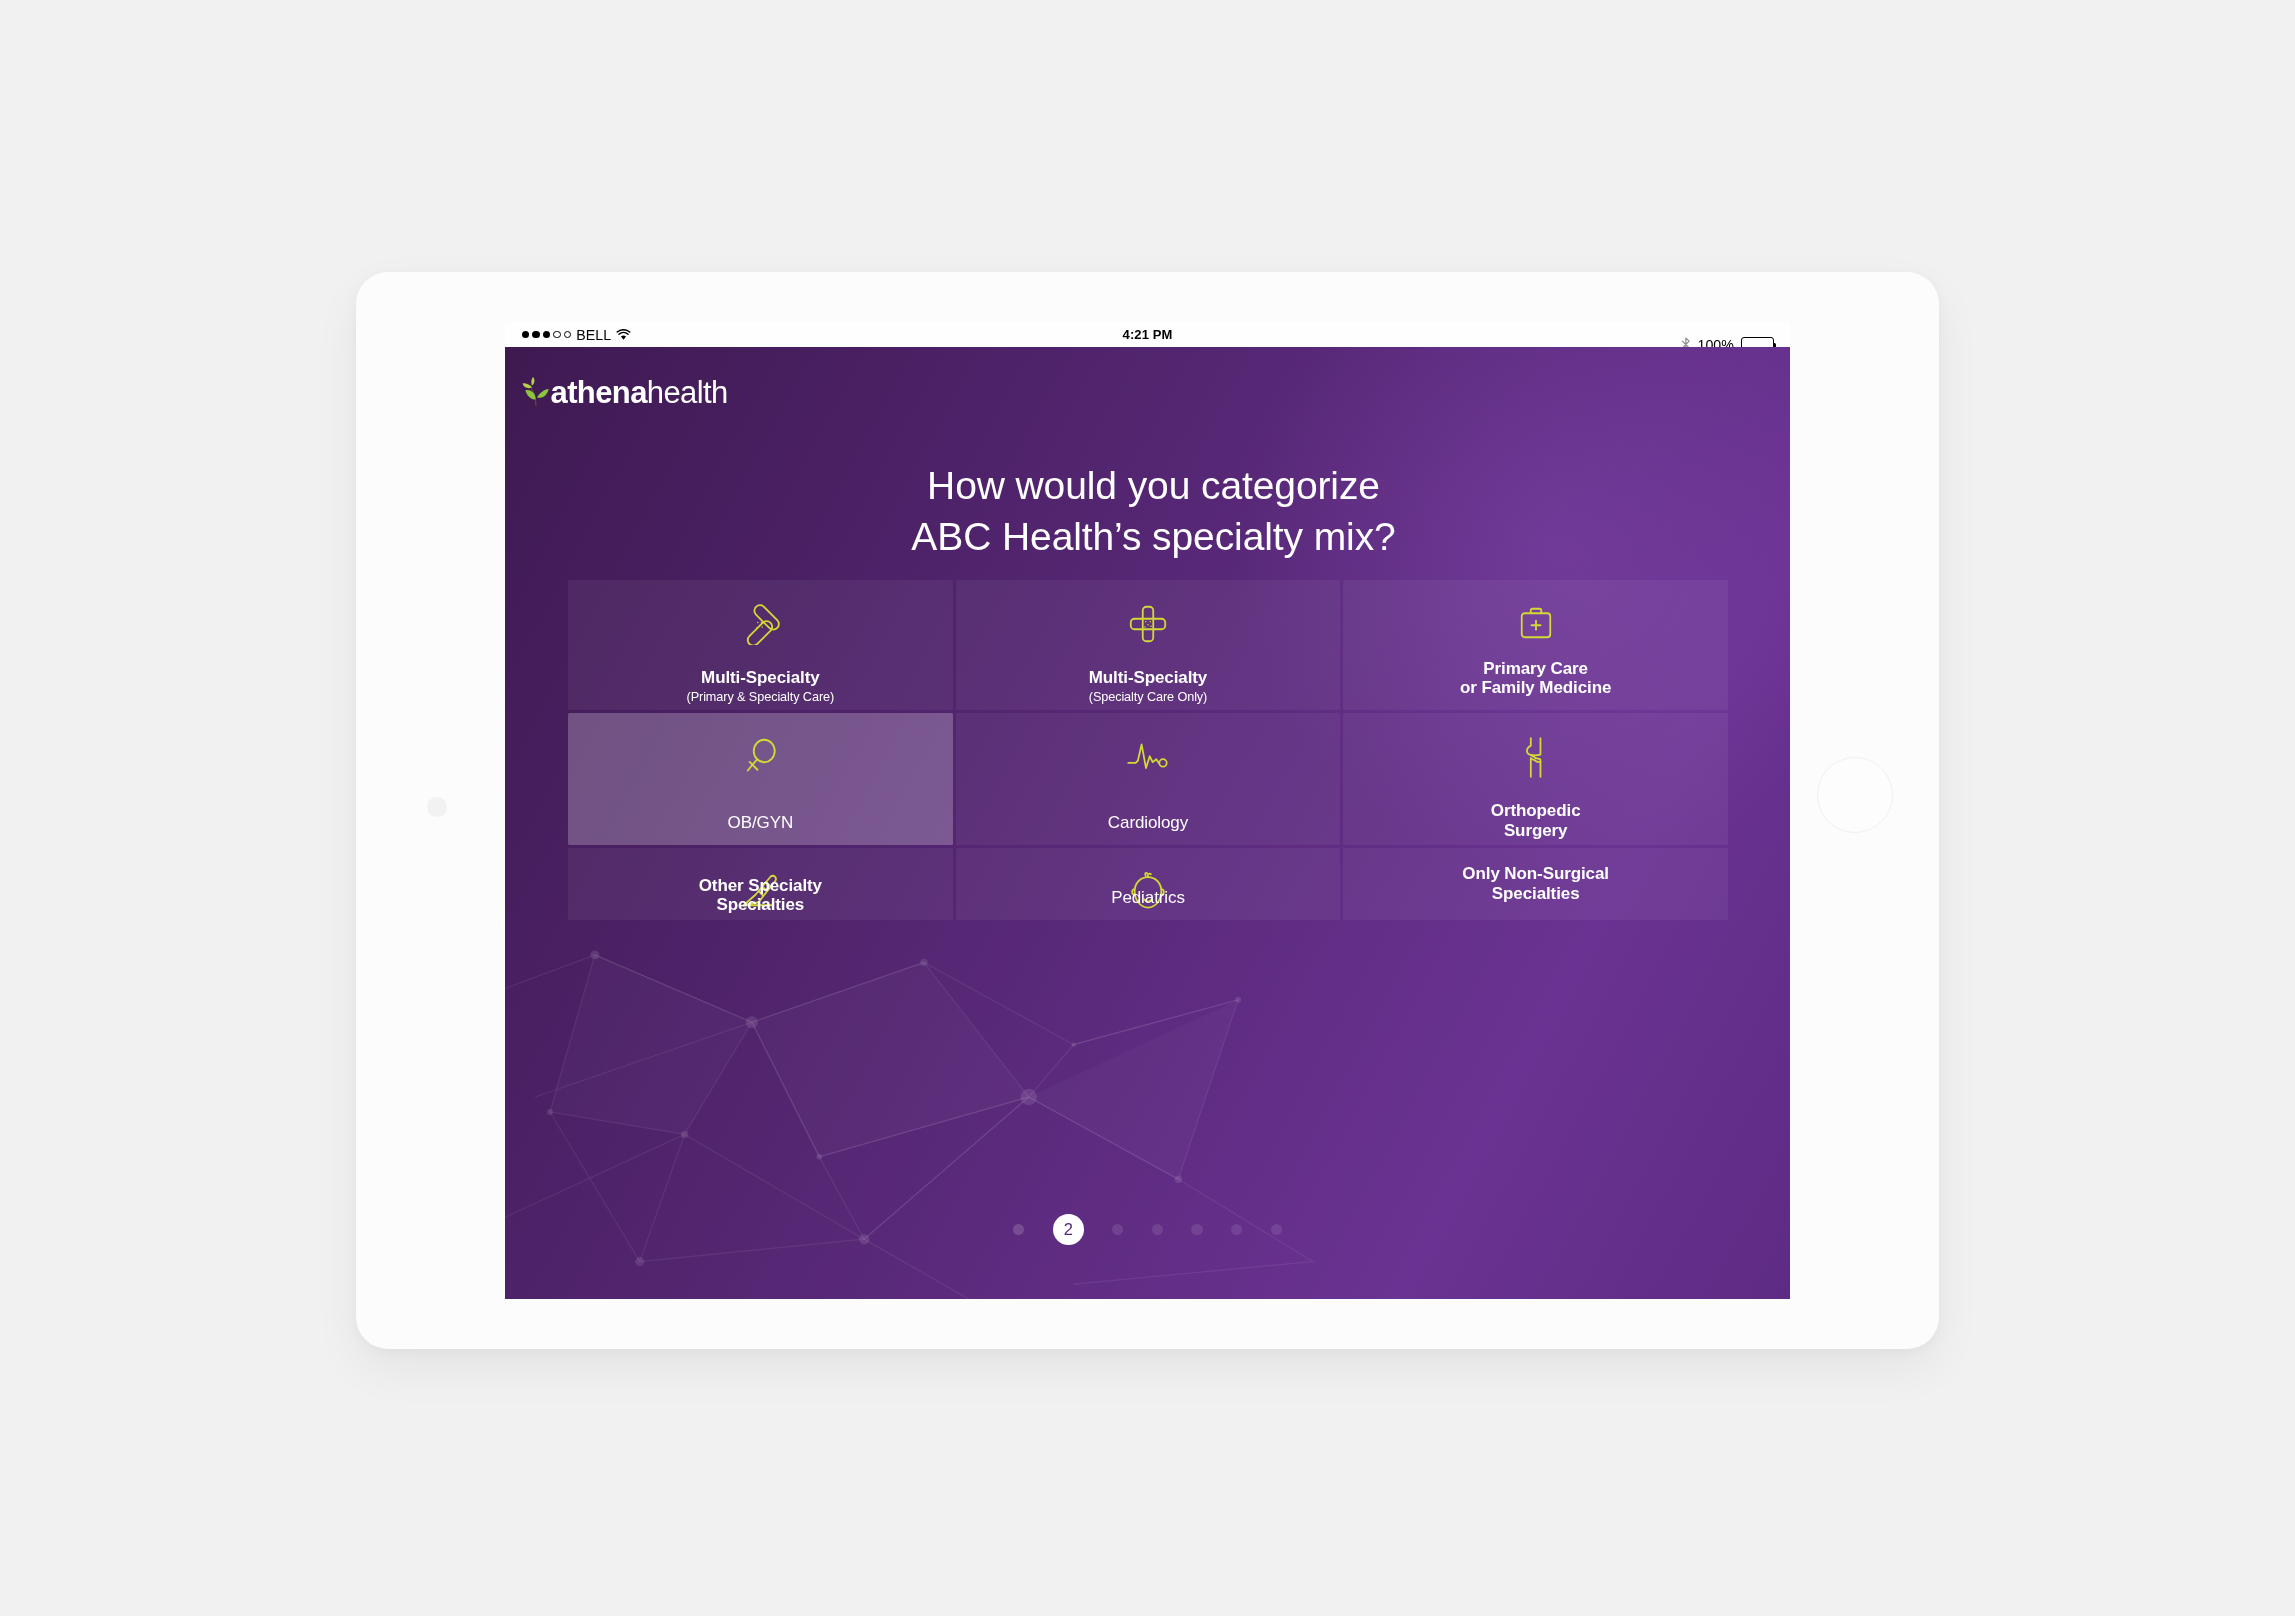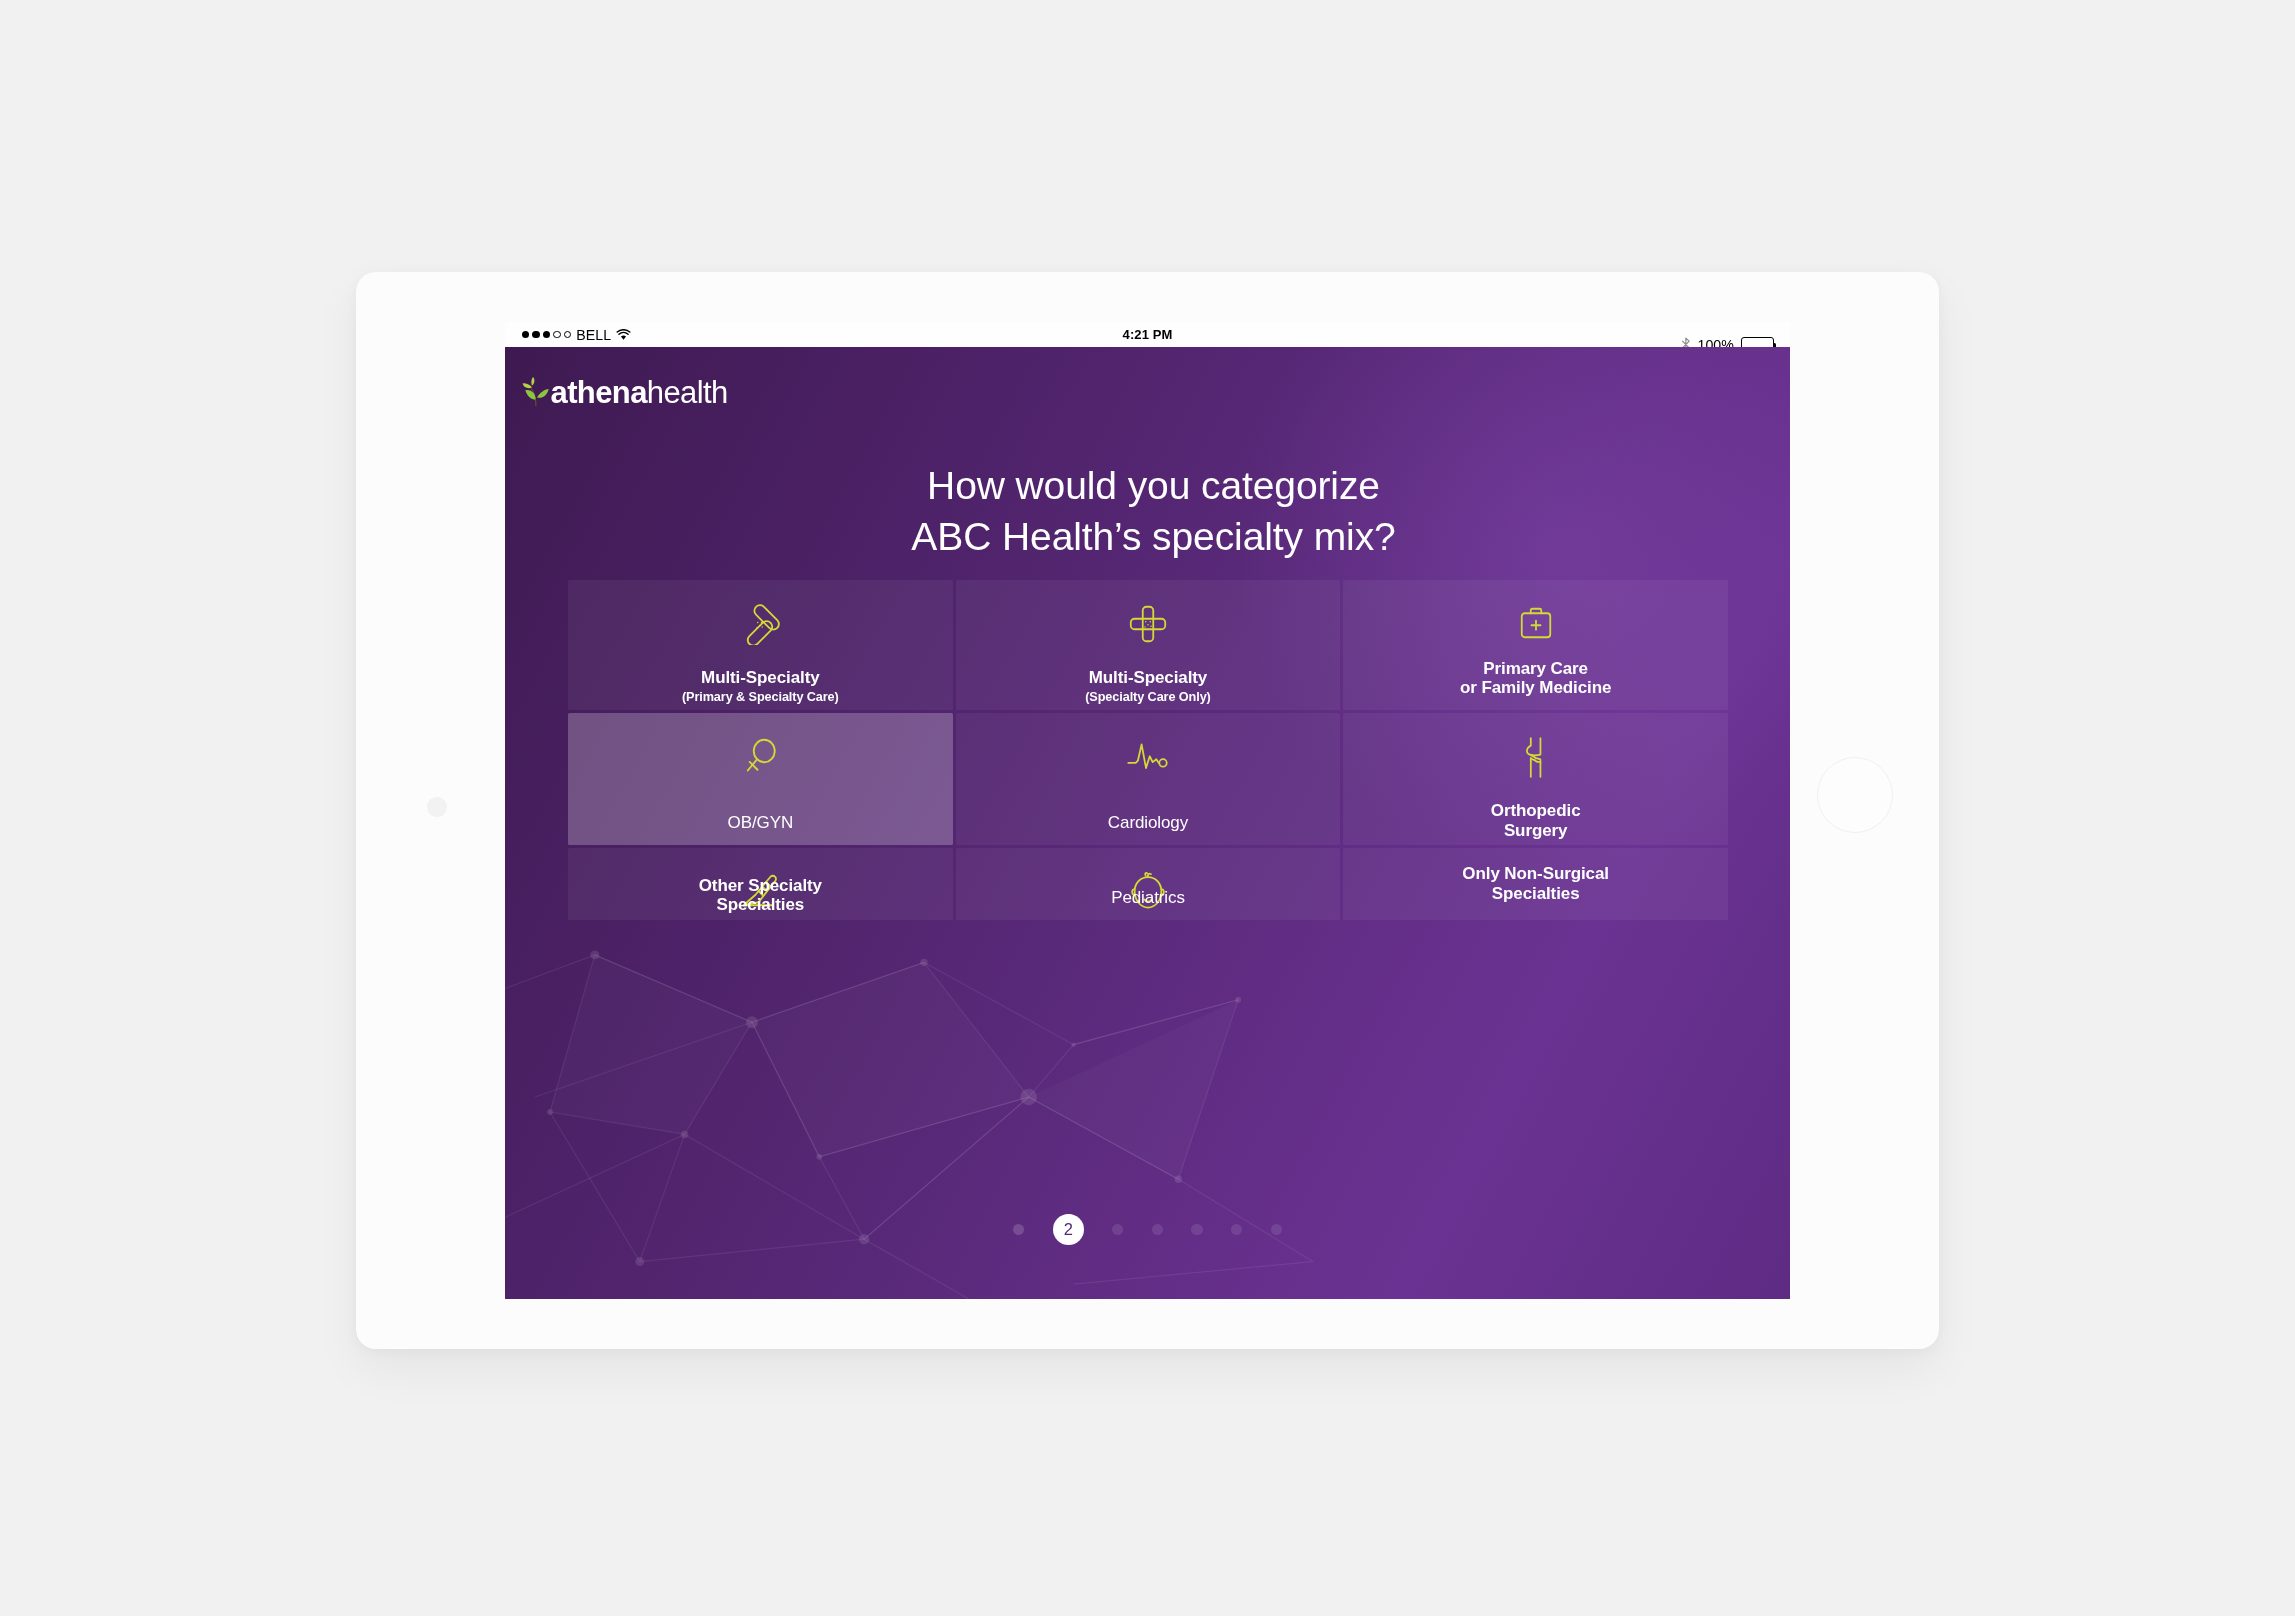--- a/index.html
+++ b/index.html
@@ -10,21 +10,21 @@
     overflow:hidden;
     position:relative;
   }
 
   
   #device {
     position:absolute;
     left:356px; top:272px;
     width:1583px; height:1077px;
     background:#fcfcfc;
-    border-radius:20px;
+    border-radius:32px;
     box-shadow:0 19.5px 48px rgba(0,0,0,0.055), 0 3px 13.5px rgba(0,0,0,0.035);
   }
   #camera-dot {
     position:absolute; left:71px; top:525px;
     width:19.5px; height:19.5px; border-radius:50%;
     background:#f2f2f2;
   }
   #home-button {
     position:absolute; right:46px; top:485px;
     width:76px; height:76px; border-radius:50%;
@@ -142,21 +142,21 @@
   }
   .tile-icon svg { display:block; }
   .tile-labels {
     position:absolute; left:4.5px; right:4.5px; bottom:0;
     padding-bottom:12px;
     text-align:center; color:#fff;
   }
   .tile.no-icon .tile-labels { position:static; padding:0; }
   .tl-main { font-size:17px; font-weight:700; line-height:1.16; letter-spacing:-0.1px; }
   .tl-main.reg { font-weight:400; }
-  .tl-sub { font-size:12.7px; font-weight:700; line-height:1.2; margin-top:2.2px; letter-spacing:-0.1px; }
+  .tl-sub { font-size:12.7px; font-weight:400; line-height:1.2; margin-top:2.2px; letter-spacing:-0.1px; }
   .tl-pad { padding-bottom:4.5px; }
 
   
   #pager {
     position:absolute; left:0; right:0; bottom:54px;
     display:flex; align-items:center; justify-content:center;
     gap:28.4px; z-index:3;
   }
   .dot { width:11.2px; height:11.2px; border-radius:50%; background:rgba(255,255,255,0.10); }
   .dot.prev { background:rgba(255,255,255,0.16); }

